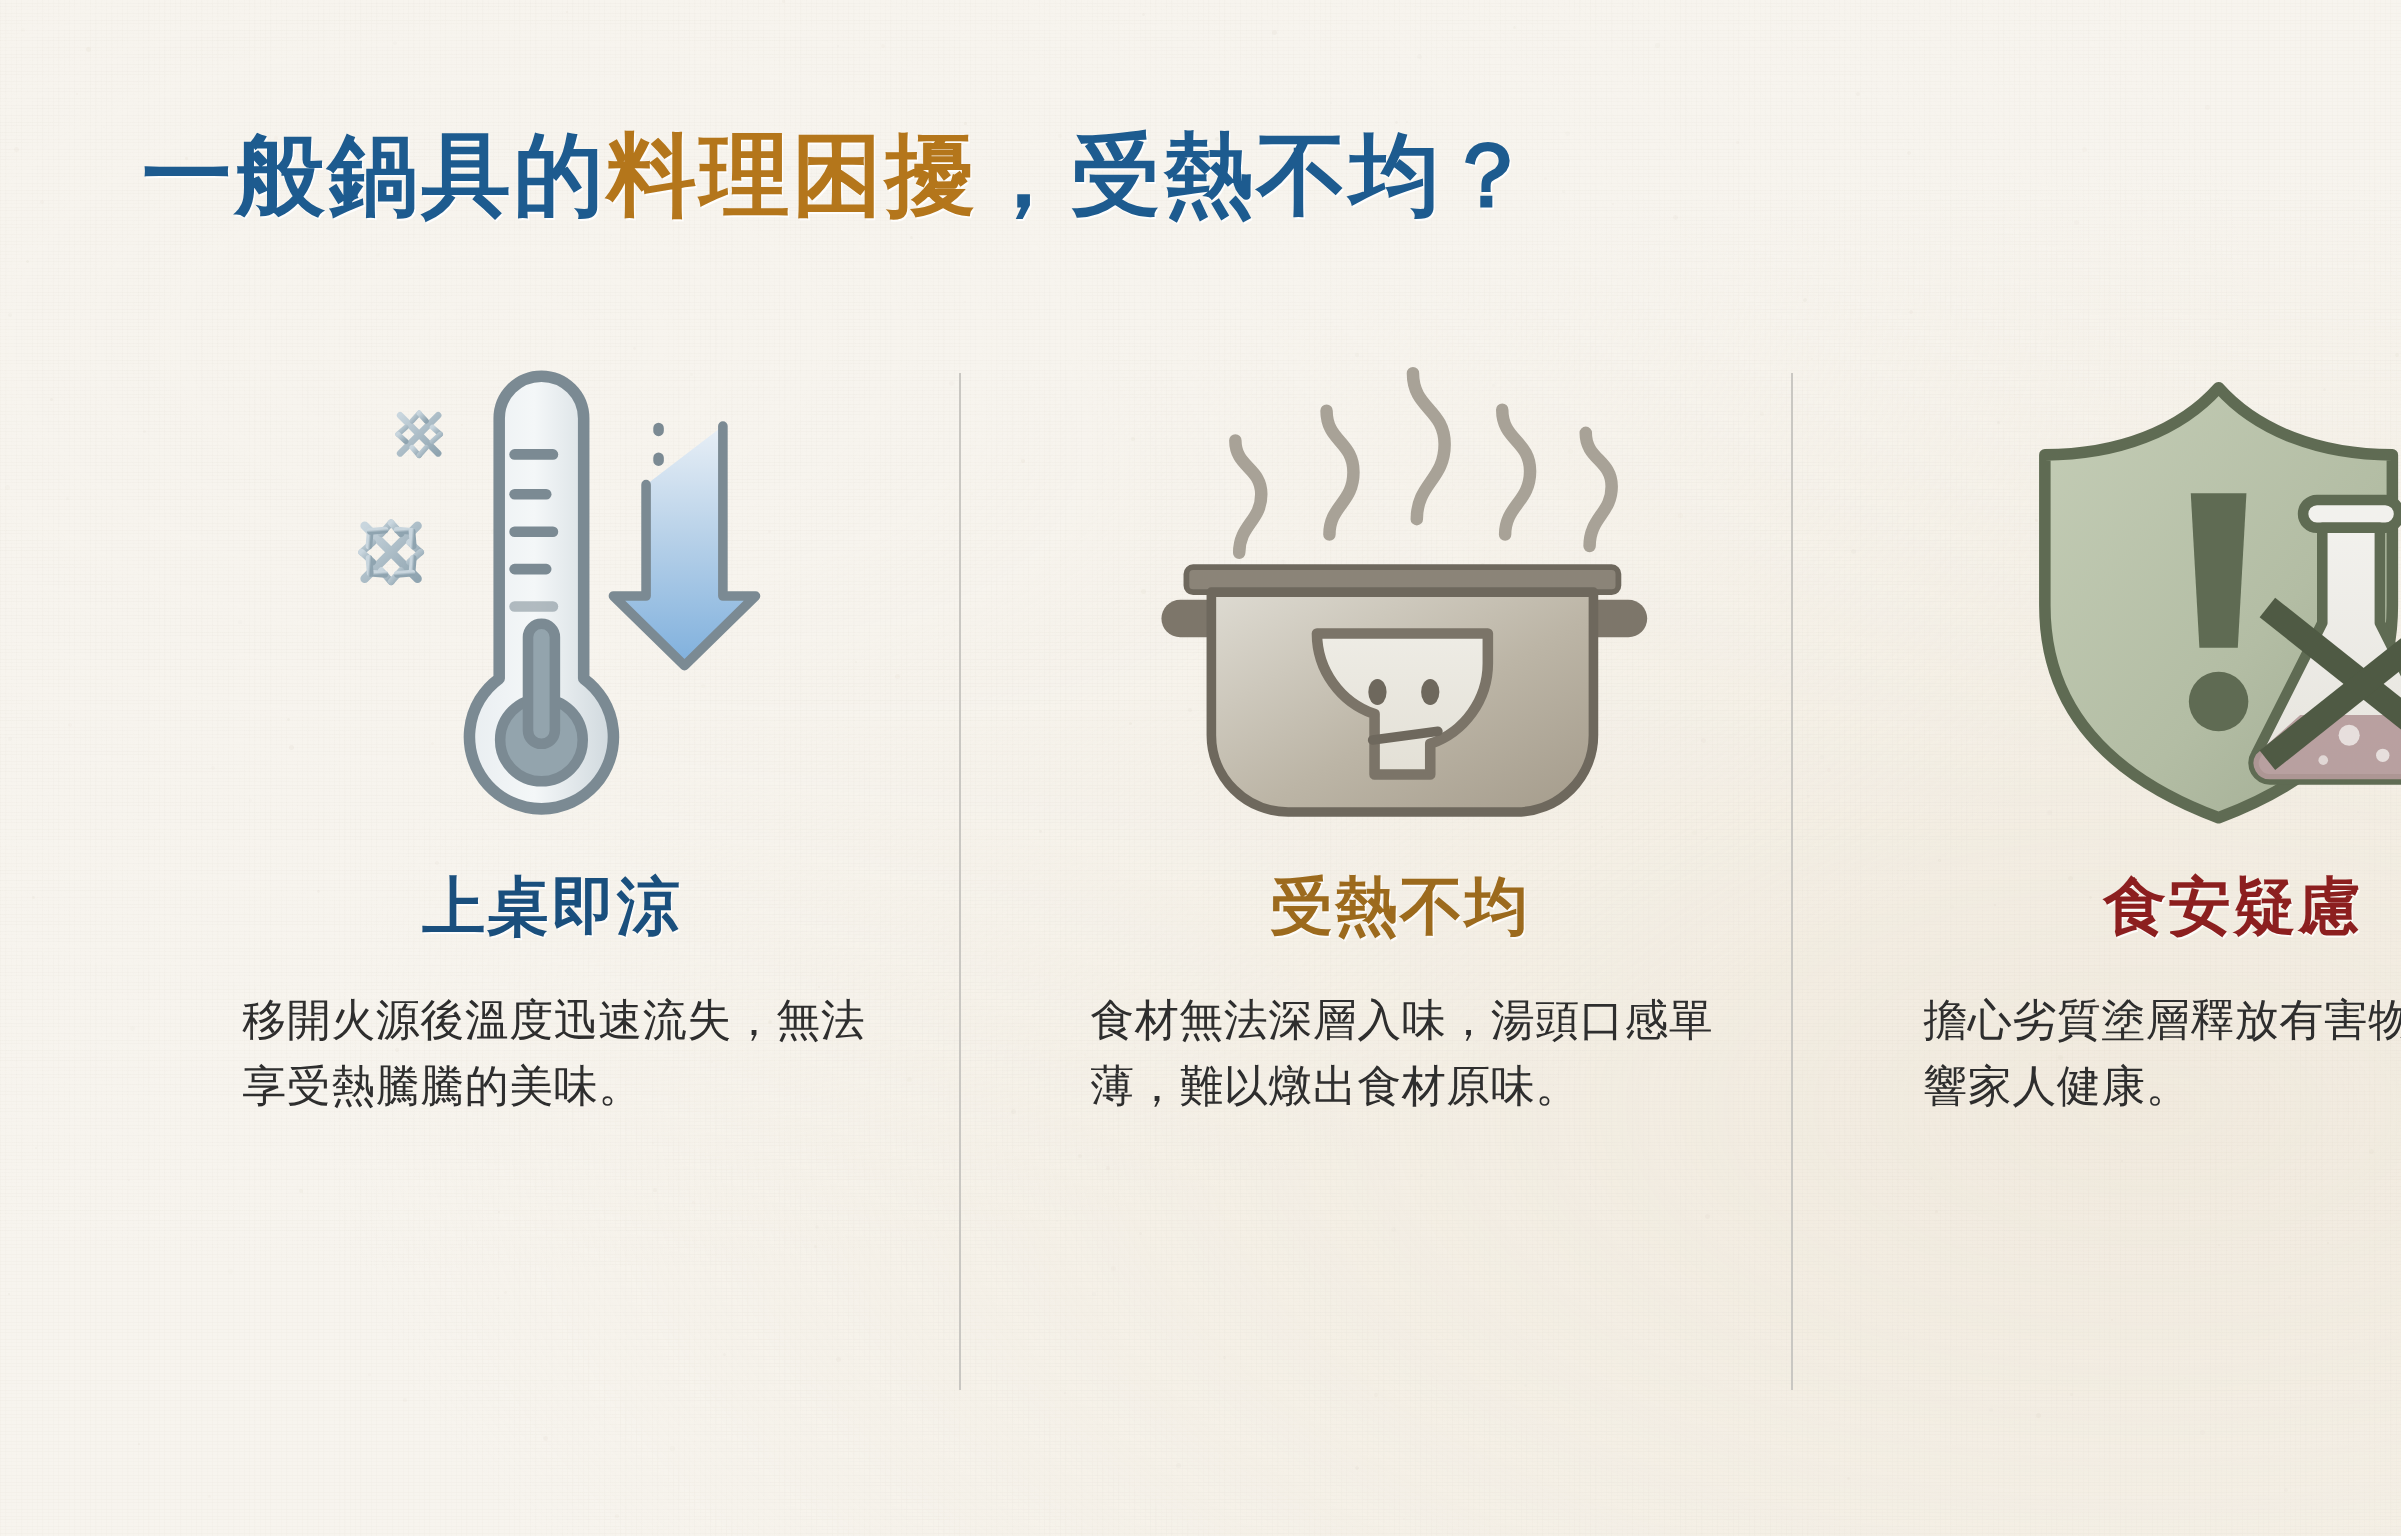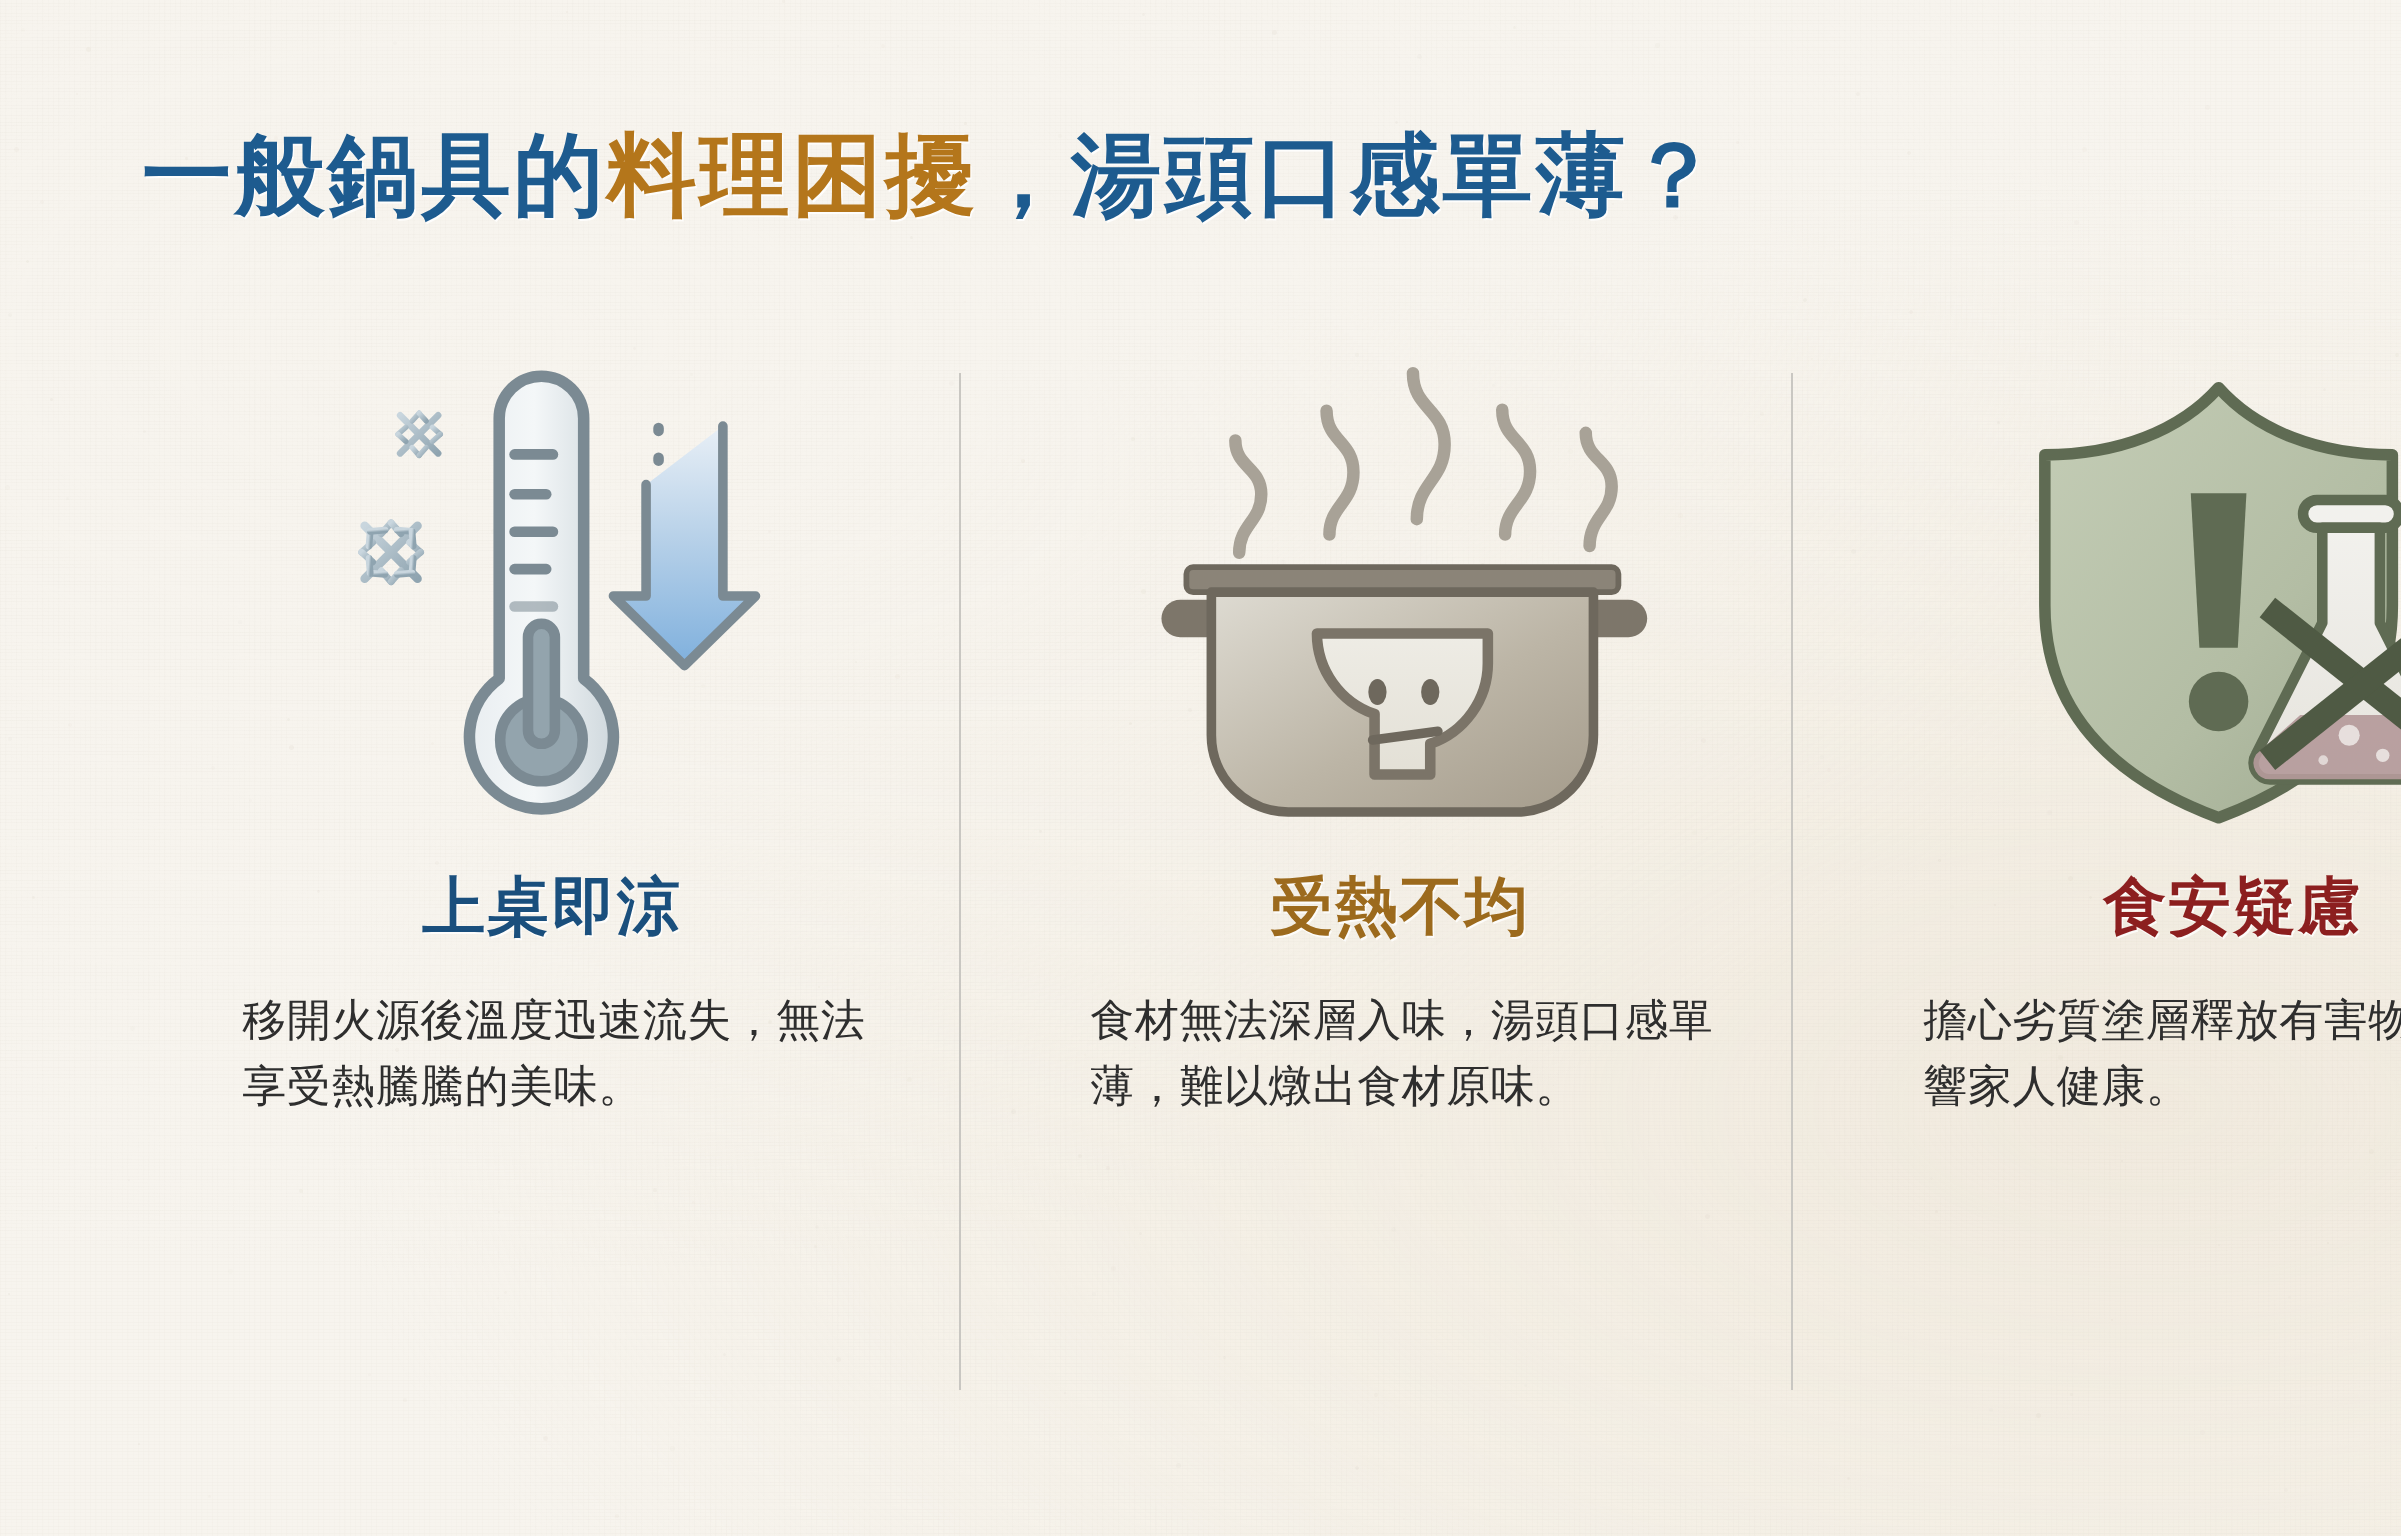--- a/index.html
+++ b/index.html
@@ -301,21 +301,21 @@
     <div class="fleck" style="width: 4.8px; height: 4.8px; left: 356px; top: 167px; opacity: 0.362978;"></div>
     <div class="fleck" style="width: 4.3px; height: 4.3px; left: 1827px; top: 768px; opacity: 0.533363;"></div>
     <div class="fleck" style="width: 1.5px; height: 1.5px; left: 498px; top: 1211px; opacity: 0.762595;"></div>
     <div class="fleck" style="width: 3.8px; height: 3.8px; left: 8.4px; top: 737px; opacity: 0.453145;"></div>
     <div class="fleck" style="width: 3.5px; height: 3.5px; left: 527px; top: 1091px; opacity: 0.759332;"></div>
     <div class="fleck" style="width: 3.1px; height: 3.1px; left: 287px; top: 718px; opacity: 0.676219;"></div>
     <div class="fleck" style="width: 5.1px; height: 5.1px; left: 1701px; top: 738px; opacity: 0.645164;"></div>
   </div>
 
 <div class="title">
-  <span class="t-blue">一般鍋具的</span><span class="t-orange">料理困擾</span><span class="t-blue">，湯頭口感單薄？</span>
+  <span class="t-blue">一般鍋具的</span><span class="t-orange">料理困擾</span><span class="t-blue">，受熱不均？</span>
 </div>
 
 <div class="cols">
 
   <div class="divider" id="div1"></div>
   <div class="divider" id="div2"></div>
 
   <div class="col" id="col1">
     <div class="icon-wrap">
       <svg width="432" height="480" viewBox="0 0 900 1000" xmlns="http://www.w3.org/2000/svg">

